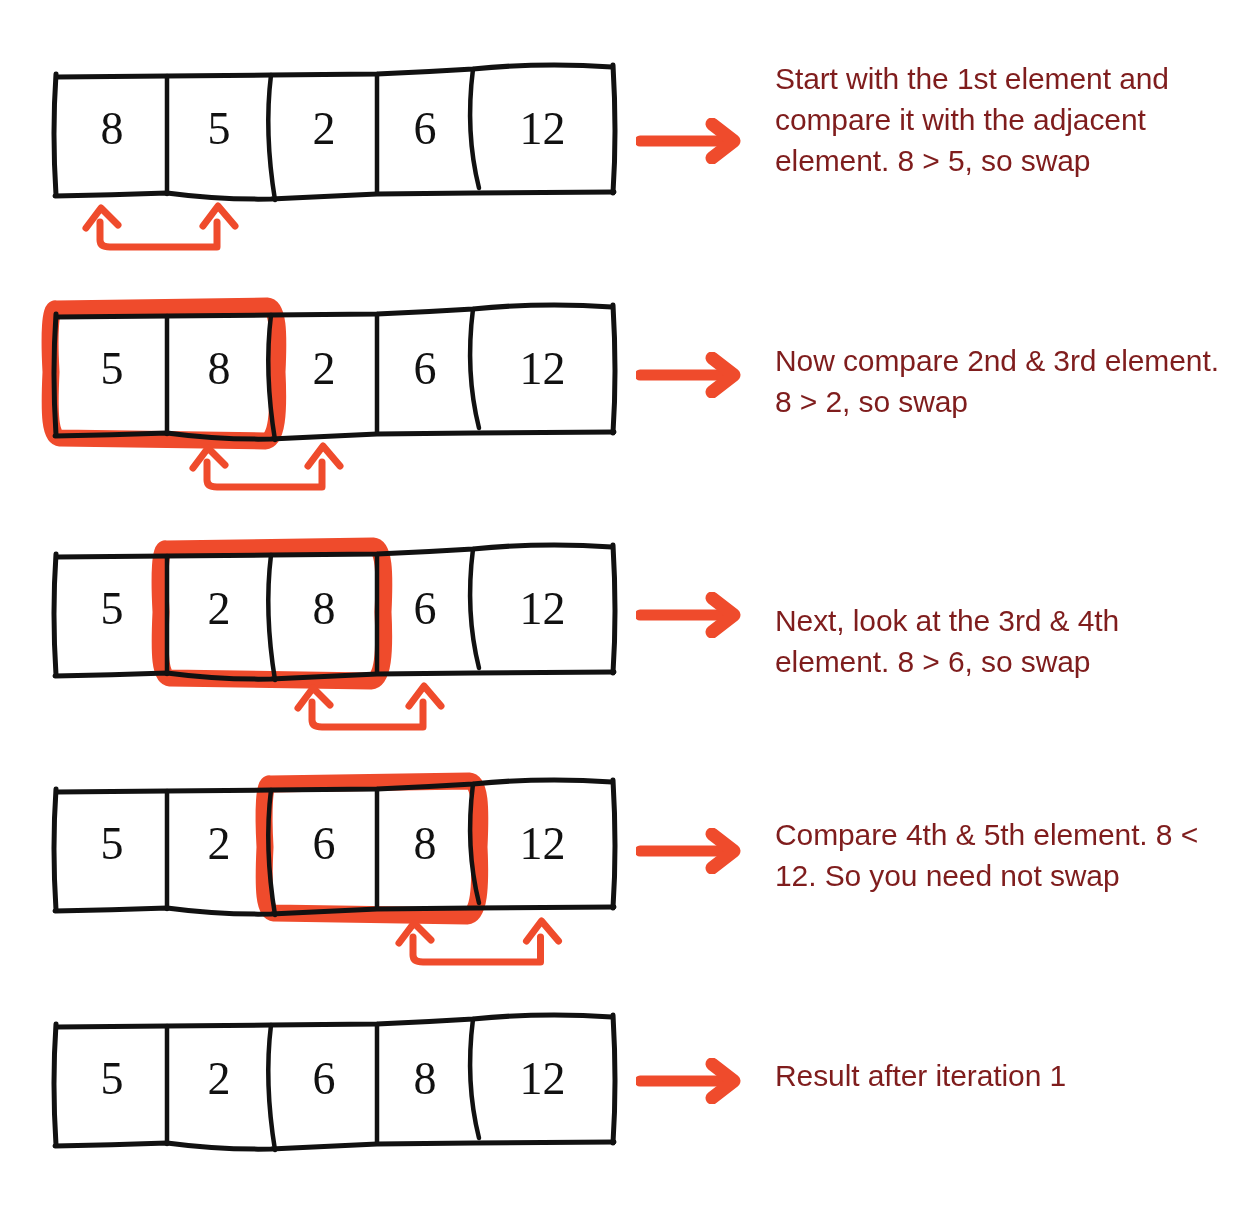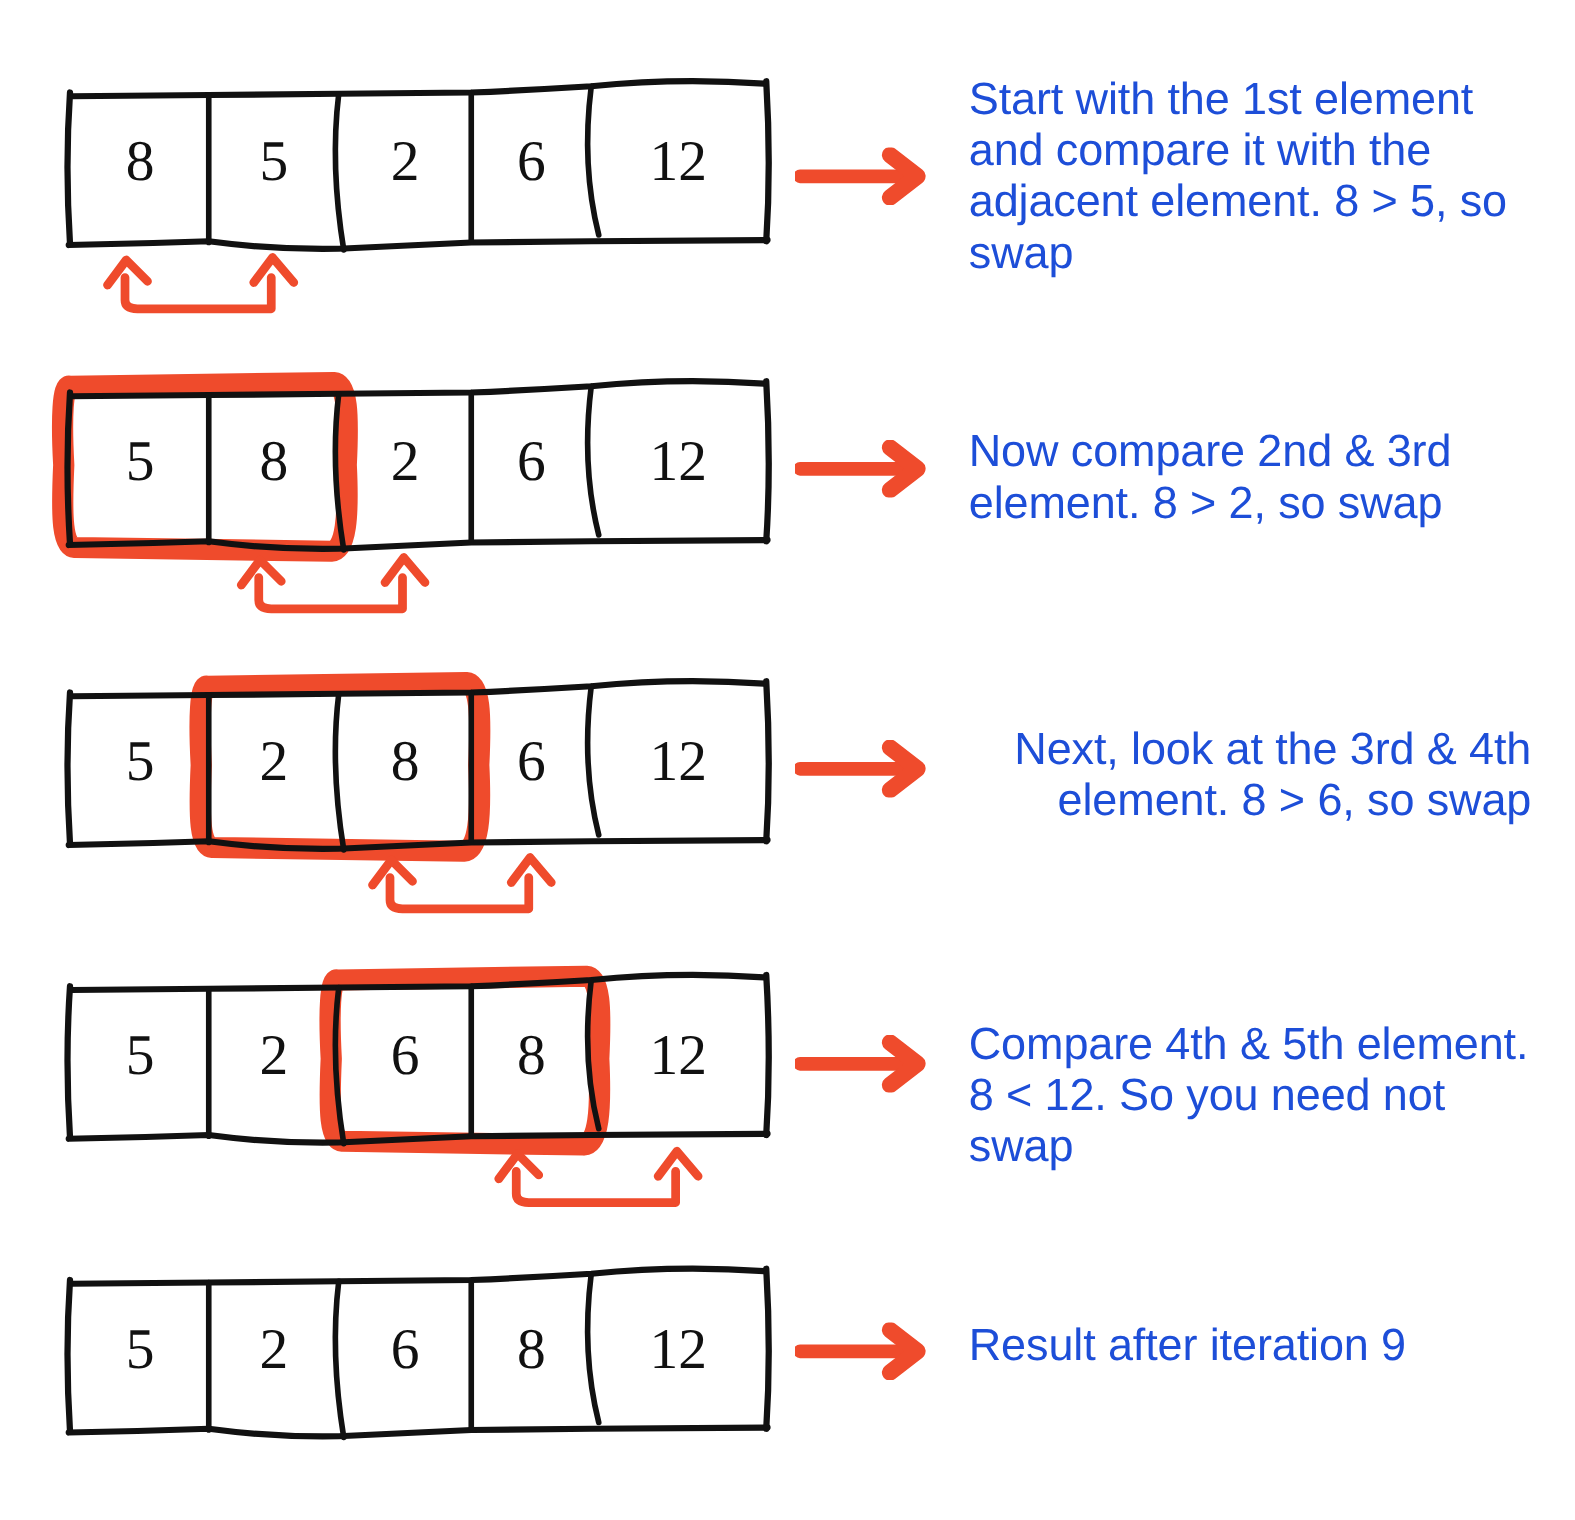--- a/index.html
+++ b/index.html
@@ -53,23 +53,23 @@
     line-height: 1;
     white-space: nowrap;
   }
 
   
   .caption {
     position: absolute;
     left: 775px;
     width: 450px;
     font-family: "Liberation Sans", sans-serif;
-    font-size: 36px;
+    font-size: 30px;
     line-height: 41px;
-    color: #1d4ed8;
+    color: #7f1d1d;
     letter-spacing: -0.1px;
   }
 
   
   .pointer-arrow {
     position: absolute;
     left: 636px;
     width: 120px;
     height: 46px;
   }
@@ -158,21 +158,21 @@
       </div>
       <div style="position: absolute; left: 286px; top: 680px; width: 181px; height: 60px;"><svg width="181" height="60" viewBox="0 0 181 60">
           <path d="M 26 22 L 26 40 Q 26 47 36 47 L 137 47 L 137 22" fill="none" stroke="#EF4B2C" stroke-width="7" stroke-linecap="round" stroke-linejoin="round"></path>
           <path d="M 12 28 L 27 8 L 44 25" fill="none" stroke="#EF4B2C" stroke-width="7" stroke-linecap="round" stroke-linejoin="round"></path>
           <path d="M 123 26 L 138 6 L 155 26" fill="none" stroke="#EF4B2C" stroke-width="7" stroke-linecap="round" stroke-linejoin="round"></path>
         </svg></div>
       <div class="pointer-arrow" style="top: 592px;"><svg width="120" height="46" viewBox="0 0 120 46">
           <path d="M 4 23 L 86 23" fill="none" stroke="#EF4B2C" stroke-width="11" stroke-linecap="round"></path>
           <path d="M 76 6 L 98 23 L 76 40" fill="none" stroke="#EF4B2C" stroke-width="13" stroke-linecap="round" stroke-linejoin="round"></path>
         </svg></div>
-      <div class="caption" style="top: 578px; text-align: right;">Next, look at the 3rd &amp; 4th element. 8 &gt; 6, so swap</div>
+      <div class="caption" style="top: 600px;">Next, look at the 3rd &amp; 4th element. 8 &gt; 6, so swap</div>
     </div>
     <div class="row" style="top: 0px;">
       <div class="array-wrap" style="top: 778px;">
         <svg width="640" height="200" viewBox="0 0 640 200">
           <path d="M 230 6 C 224 4, 223 32, 225 69 C 223 112, 224 134, 234 135 L 427 138 C 439 137, 441 110, 439 69 C 441 28, 440 4, 429 3 L 230 6 Z" fill="none" stroke="#EF4B2C" stroke-width="17" stroke-linecap="round" stroke-linejoin="round"></path>
           <path d="M 17 14 L 127 13 L 231 12 L 337 11 Q 385 9 433 6 Q 502.5 -1 572 4" fill="none" stroke="#111111" stroke-width="5" stroke-linecap="round" stroke-linejoin="round"></path>
           <path d="M 15 133 Q 72 132 127 130 Q 179 137 231 136 L 337 131 L 433 130 L 574 129" fill="none" stroke="#111111" stroke-width="5" stroke-linecap="round" stroke-linejoin="round"></path>
           <path d="M 16 11 Q 12 69.5 16 132" fill="none" stroke="#111111" stroke-width="5" stroke-linecap="round"></path>
           <path d="M 573 2 Q 577 69.5 573 130" fill="none" stroke="#111111" stroke-width="5" stroke-linecap="round"></path>
           <path d="M 127 13 Q 127 69.5 127 131" fill="none" stroke="#111111" stroke-width="4.5" stroke-linecap="round"></path>
@@ -212,15 +212,15 @@
         <div class="cell-value" style="left: 32px; top: 42.5px; width: 80px;">5</div>
         <div class="cell-value" style="left: 139px; top: 42.5px; width: 80px;">2</div>
         <div class="cell-value" style="left: 244px; top: 42.5px; width: 80px;">6</div>
         <div class="cell-value" style="left: 345px; top: 42.5px; width: 80px;">8</div>
         <div class="cell-value" style="left: 462.5px; top: 42.5px; width: 80px;">12</div>
       </div>
       <div class="pointer-arrow" style="top: 1058px;"><svg width="120" height="46" viewBox="0 0 120 46">
           <path d="M 4 23 L 86 23" fill="none" stroke="#EF4B2C" stroke-width="11" stroke-linecap="round"></path>
           <path d="M 76 6 L 98 23 L 76 40" fill="none" stroke="#EF4B2C" stroke-width="13" stroke-linecap="round" stroke-linejoin="round"></path>
         </svg></div>
-      <div class="caption" style="top: 1055px;">Result after iteration 9</div>
+      <div class="caption" style="top: 1055px;">Result after iteration 1</div>
     </div>
   </div>
 
 </body></html>

